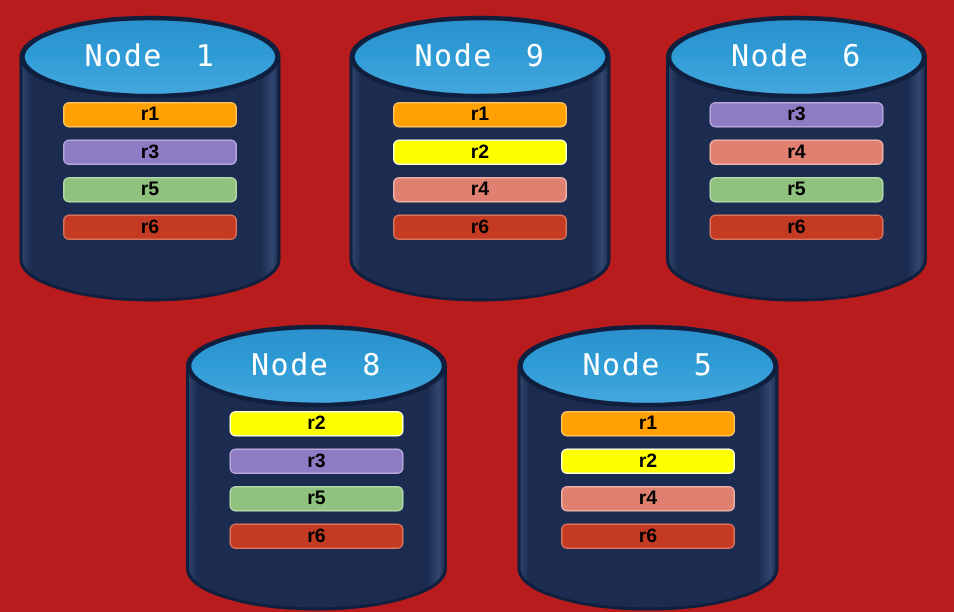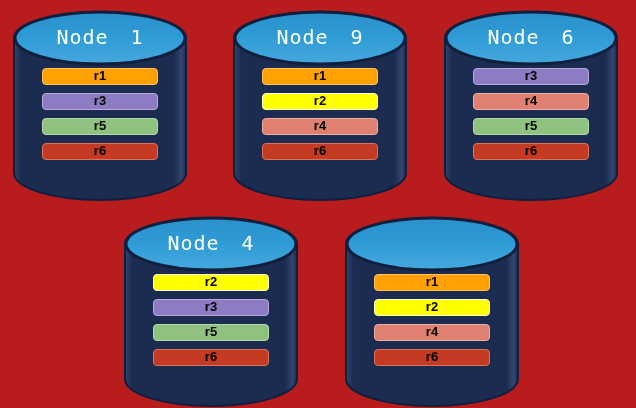--- a/index.html
+++ b/index.html
@@ -136,34 +136,35 @@
       <div class="bar" style="background: rgb(143, 194, 126); border-color: rgb(181, 216, 171);">r5</div>
       <div class="bar" style="background: rgb(196, 58, 35); border-color: rgb(216, 115, 92);">r6</div>
     </div>
   </div>
 
   <div class="node" style="left:123px; top:214px;">
     <svg class="cyl" width="176" height="194" viewBox="0 0 176 194">
       <path class="cyl-body-path" fill="url(#bodyGrad)" d="M 2 30 L 2 165 A 86 27 0 0 0 174 165 L 174 30 A 86 26 0 0 0 2 30 Z"></path>
       <ellipse class="cyl-top-ellipse" fill="url(#topGrad)" cx="88" cy="30" rx="85" ry="26"></ellipse>
     </svg>
-    <div class="node-title">Node 4</div>
+    <div class="node-title">Node 8</div>
     <div class="bars">
       <div class="bar" style="background: rgb(255, 255, 0); border-color: rgb(254, 255, 217);">r2</div>
       <div class="bar" style="background: rgb(141, 123, 196); border-color: rgb(183, 170, 219);">r3</div>
       <div class="bar" style="background: rgb(143, 194, 126); border-color: rgb(181, 216, 171);">r5</div>
       <div class="bar" style="background: rgb(196, 58, 35); border-color: rgb(216, 115, 92);">r6</div>
     </div>
   </div>
 
   <div class="node" style="left:344px; top:214px;">
     <svg class="cyl" width="176" height="194" viewBox="0 0 176 194">
       <path class="cyl-body-path" fill="url(#bodyGrad)" d="M 2 30 L 2 165 A 86 27 0 0 0 174 165 L 174 30 A 86 26 0 0 0 2 30 Z"></path>
       <ellipse class="cyl-top-ellipse" fill="url(#topGrad)" cx="88" cy="30" rx="85" ry="26"></ellipse>
     </svg>
+    <div class="node-title">Node 5</div>
     <div class="bars">
       <div class="bar" style="background: rgb(255, 161, 3); border-color: rgb(255, 195, 94);">r1</div>
       <div class="bar" style="background: rgb(255, 255, 0); border-color: rgb(254, 255, 217);">r2</div>
       <div class="bar" style="background: rgb(223, 128, 112); border-color: rgb(236, 176, 166);">r4</div>
       <div class="bar" style="background: rgb(196, 58, 35); border-color: rgb(216, 115, 92);">r6</div>
     </div>
   </div>
 
 </div>
 

